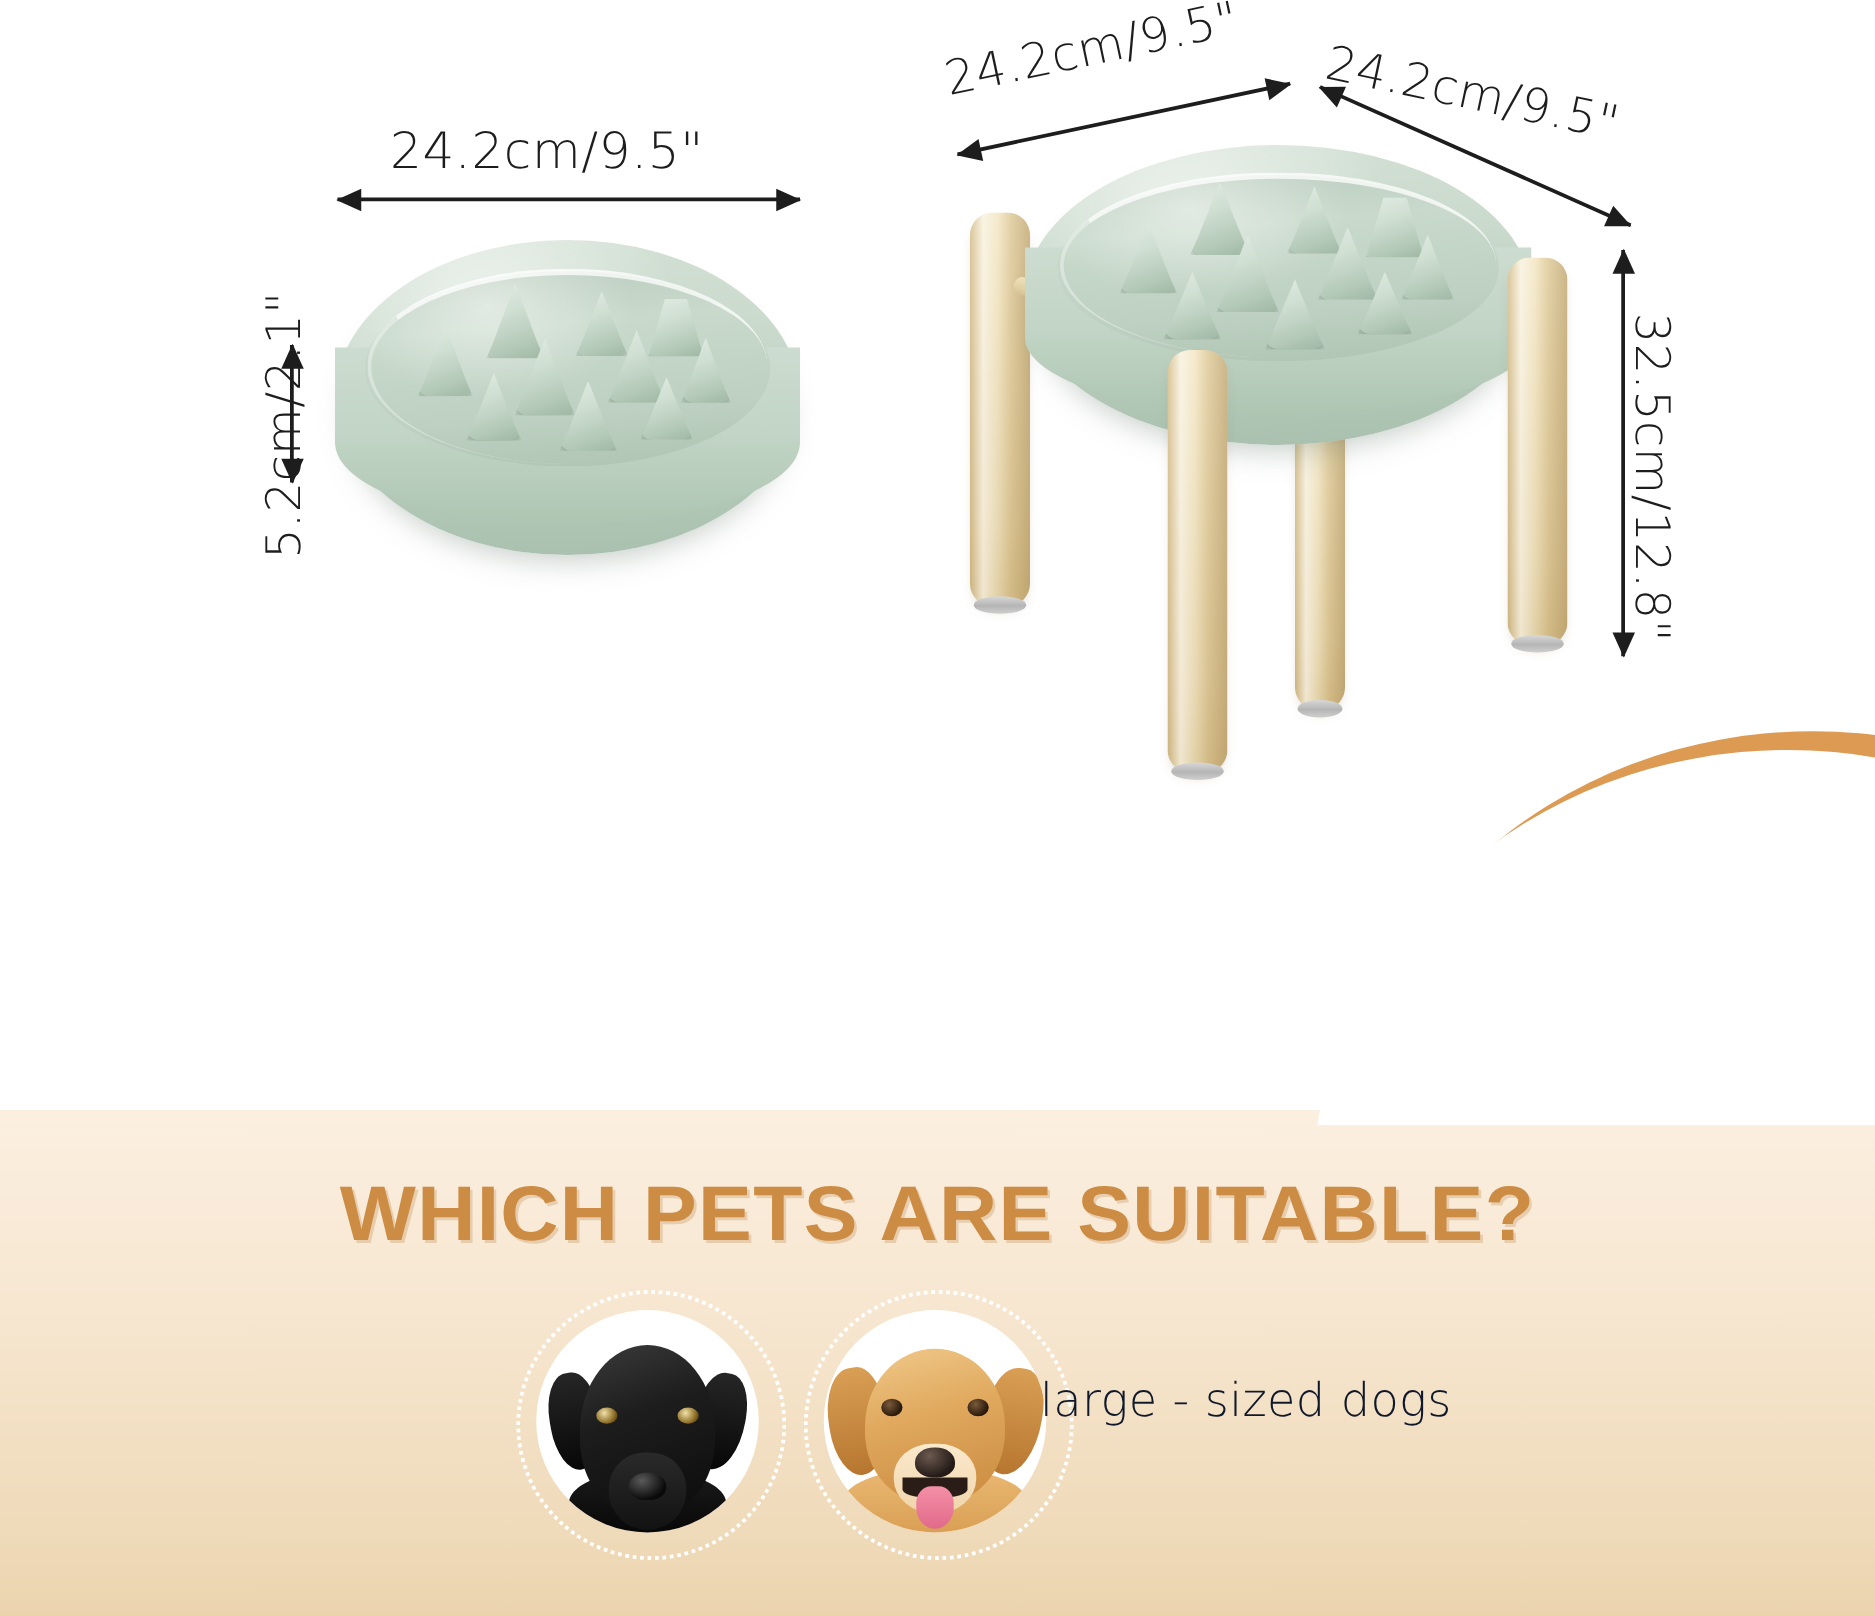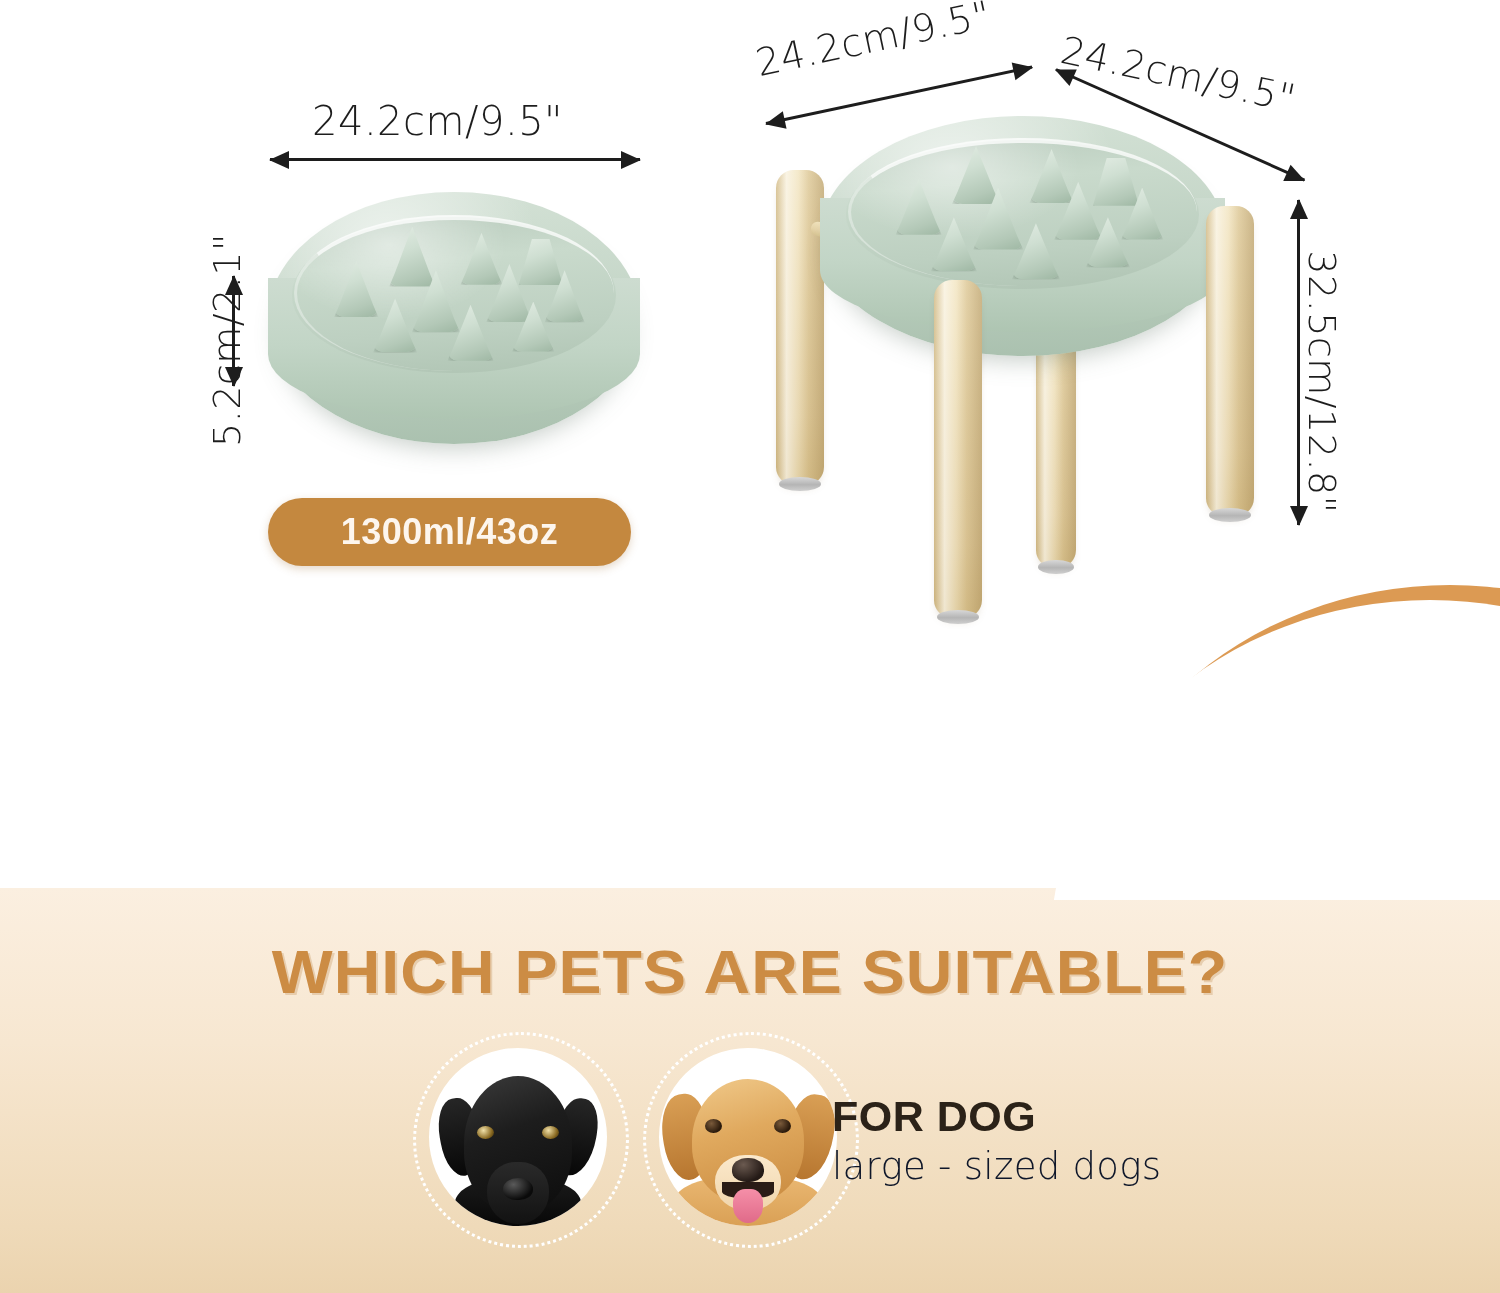--- a/index.html
+++ b/index.html
@@ -266,21 +266,20 @@
       <div class="nub tri" style="left:37%;top:34%;width:48px;height:62px;"></div>
       <div class="nub tri" style="left:60%;top:30%;width:46px;height:58px;"></div>
       <div class="nub tri" style="left:78%;top:34%;width:40px;height:52px;"></div>
       <div class="nub tri" style="left:25%;top:52%;width:44px;height:54px;"></div>
       <div class="nub tri" style="left:48%;top:56%;width:46px;height:56px;"></div>
       <div class="nub tri" style="left:68%;top:54%;width:42px;height:50px;"></div>
     </div>
     <div class="bowl-rim-hl"></div>
   </div>
 
-  <div id="capacity-badge">1300ml/43oz</div>
 
   <div class="dim-txt" style="left:752px;top:42px;font-size:38px;transform:rotate(-12deg);transform-origin:left top;">24.2cm/9.5"</div>
   <div class="arrow-h" style="left:766px;top:122px;width:272px;transform:rotate(-12deg);transform-origin:left center;"></div>
 
   <div class="dim-txt" style="left:1066px;top:28px;font-size:38px;transform:rotate(12deg);transform-origin:left top;">24.2cm/9.5"</div>
   <div class="arrow-h" style="left:1056px;top:68px;width:272px;transform:rotate(24deg);transform-origin:left center;"></div>
 
   <div class="dim-txt" style="left:1190px;top:360px;font-size:38px;transform:rotate(90deg);transform-origin:center;">32.5cm/12.8"</div>
   <div class="arrow-v" style="left:1297px;top:200px;height:325px;"></div>
 
@@ -344,15 +343,14 @@
       <div class="gr-eye r"></div>
       <div class="gr-muzzle"></div>
       <div class="gr-mouth"></div>
       <div class="gr-tongue"></div>
       <div class="gr-nose"></div>
     </div>
   </div>
 </div>
 
 <div id="dog-text">
-  <div id="for-dog">FOR DOG</div>
   <div id="dog-sub">large - sized dogs</div>
 </div>
 
 </body></html>

